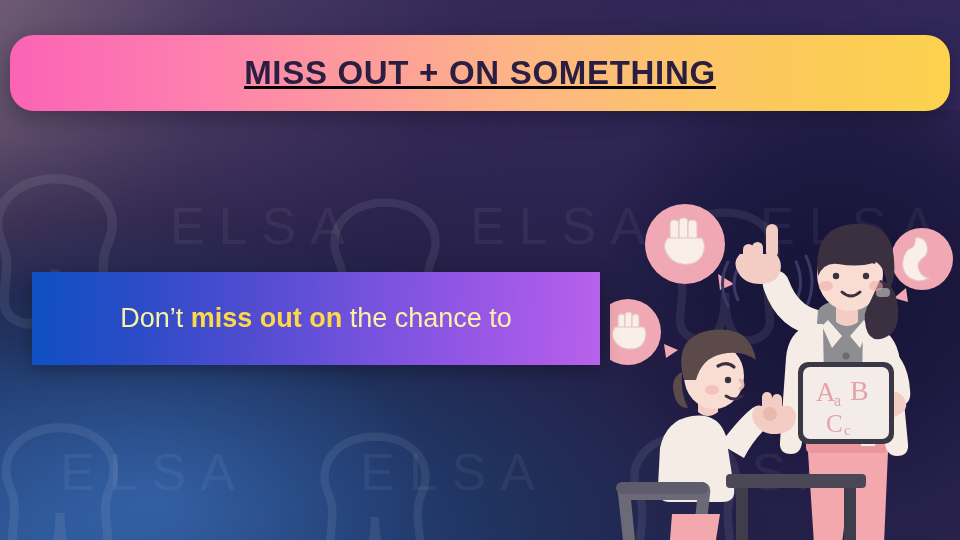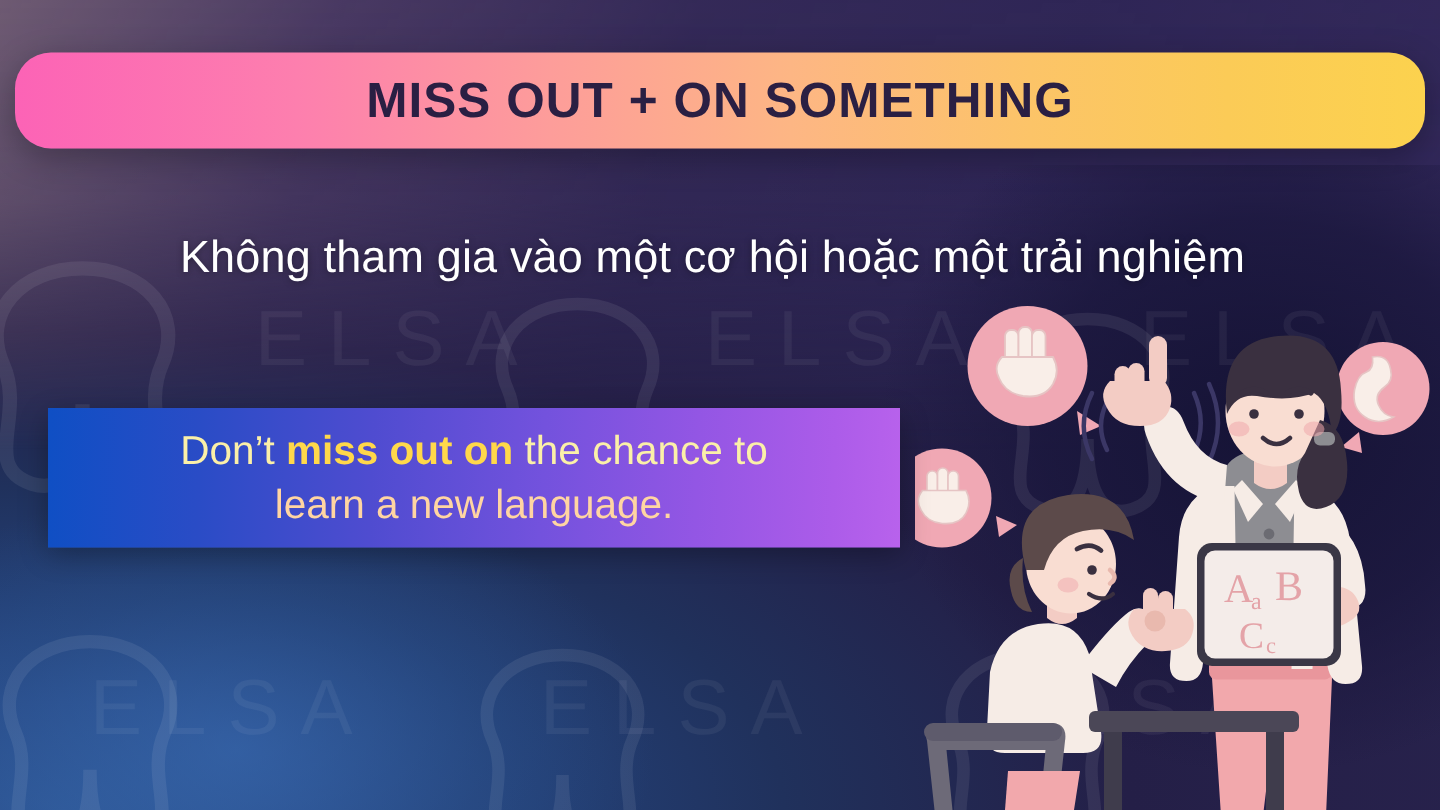--- a/index.html
+++ b/index.html
@@ -53,25 +53,25 @@
     opacity: .075;
     stroke: #ffffff;
     fill: none;
     stroke-width: 5;
   }
 
   
   .banner {
     position: absolute;
     left: 10px; top: 35px;
-    width: 940px; height: 64px;
+    width: 940px; height: 76px;
     border-radius: 24px;
     background: linear-gradient(90deg, #fc63b6 0%, #fd7fae 20%, #fd9d9a 38%, #fdb684 55%, #fcc468 72%, #fbcb57 86%, #fcd24e 100%);
     box-shadow: 0 6px 22px rgba(0,0,0,.28);
-    display: flex; align-items: center; justify-content: center;
+    display: flex; align-items: center; justify-content: center; text-decoration: underline;
   }
   .banner-title {
     font-size: 33px;
     font-weight: 700;
     letter-spacing: 0.7px;
     color: #2a1f43;
     white-space: nowrap;
   }
 
   
@@ -302,23 +302,21 @@
         <rect x="126" y="292" width="12" height="52" fill="#3f3c4c"></rect>
         <rect x="234" y="292" width="12" height="52" fill="#3f3c4c"></rect>
       </g>
     </g>
   </svg>
 
   <div class="banner">
     <div class="banner-title">MISS OUT + ON SOMETHING</div>
   </div>
 
-  <div class="subtitle">Không tham gia vào một cơ hội hoặc một trải nghiệm</div>
 
   <div class="example-box">
     <div class="example-text">
       <span>Don’t </span><span class="hl">miss out on</span><span> the chance to</span><br>
-      <span class="tail">learn a new language.</span>
     </div>
   </div>
 
 
 </div>
 
 </body></html>

